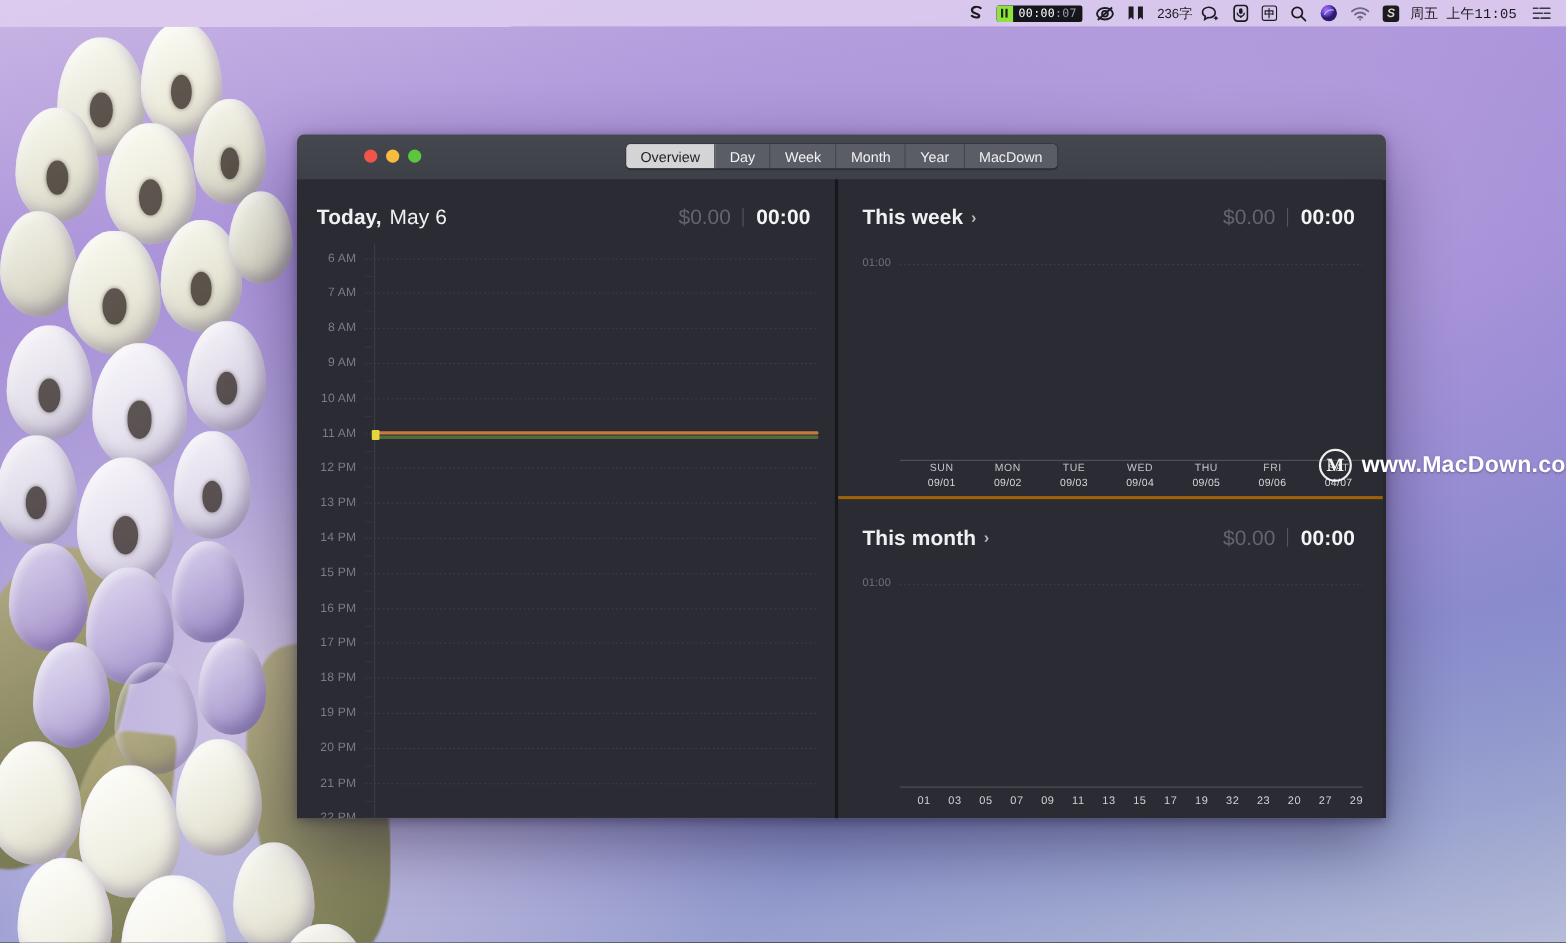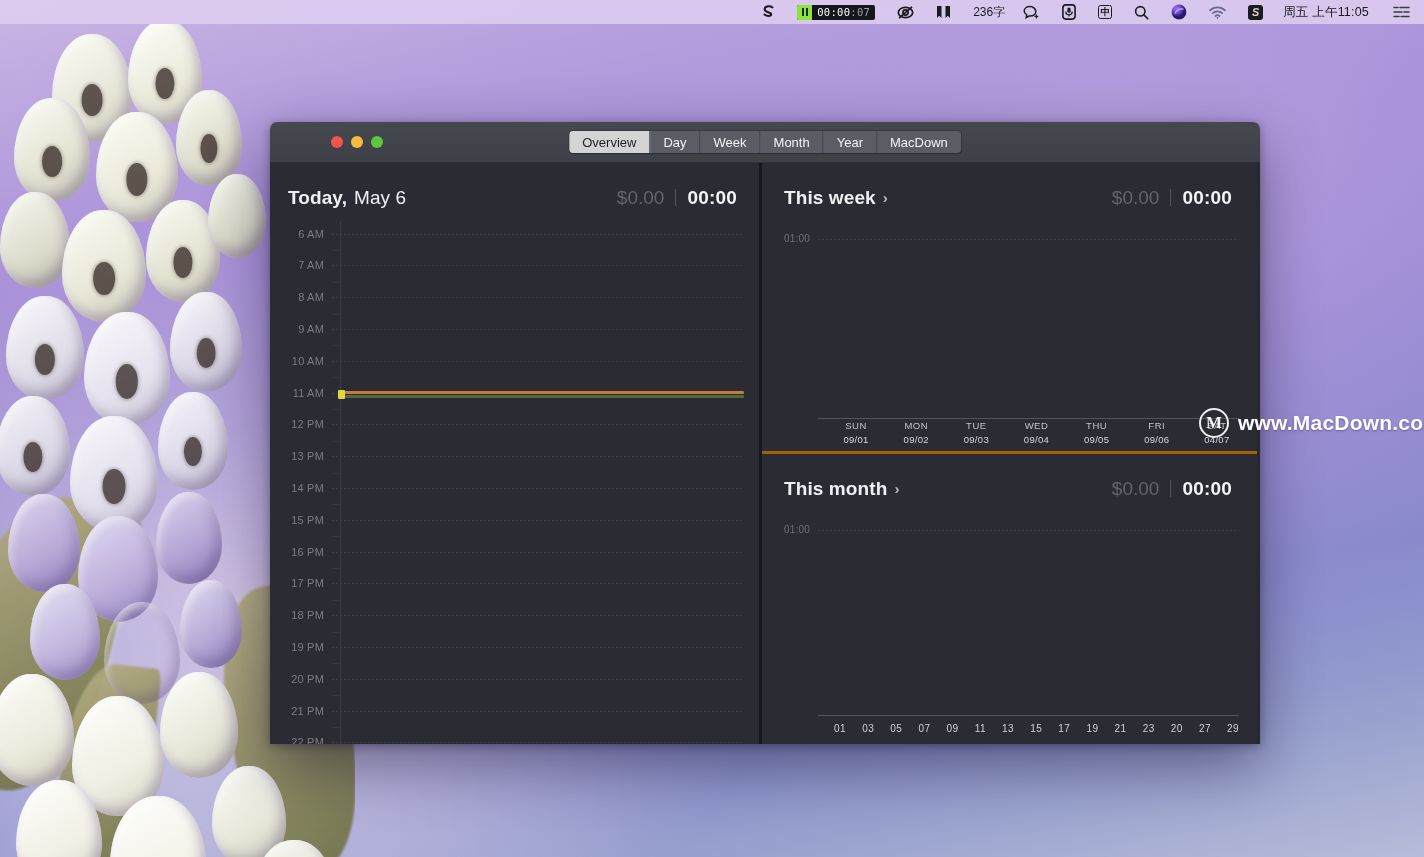--- a/index.html
+++ b/index.html
@@ -52,29 +52,29 @@
   }
 
   
   #menubar{
     position:absolute; left:0; top:0; width:1424px; height:24px;
     background:rgba(222,206,240,.86);
     backdrop-filter:blur(8px);
     display:flex; align-items:center; justify-content:flex-end;
     padding:0 8px 0 10px;
     font-size:12.5px; color:#1b1b1f;
-    gap:10px;
+    gap:0px;
     z-index:40;
   }
   .mb-item{
     display:flex; align-items:center; justify-content:center;
     height:24px; padding:0 6px; white-space:nowrap;
   }
   .mb-item svg{ display:block; }
-  .mb-clock{ font-size:12.5px; letter-spacing:.2px; padding:0 8px 0 4px; }
+  .mb-clock{ font-size:12.5px; letter-spacing:.2px; padding:0 8px 0 4px;font-family:Liberation Mono, monospace; }
   .timer-pill{
     display:flex; align-items:center; height:15px; border-radius:2px;
     background:#15161c; overflow:hidden; padding:0; font-size:11px;
   }
   .timer-pause{
     width:15px; height:15px; background:#8ee33f;
     display:flex; align-items:center; justify-content:center;
   }
   .timer-pause i{
     display:block; width:6px; height:8px;
@@ -597,21 +597,21 @@
               <div class="xcell month">01</div>
               <div class="xcell month">03</div>
               <div class="xcell month">05</div>
               <div class="xcell month">07</div>
               <div class="xcell month">09</div>
               <div class="xcell month">11</div>
               <div class="xcell month">13</div>
               <div class="xcell month">15</div>
               <div class="xcell month">17</div>
               <div class="xcell month">19</div>
-              <div class="xcell month">21</div>
+              <div class="xcell month">32</div>
               <div class="xcell month">23</div>
               <div class="xcell month">20</div>
               <div class="xcell month">27</div>
               <div class="xcell month">29</div>
             </div>
         </div>
       </div>
 
     </div>
   </div>

